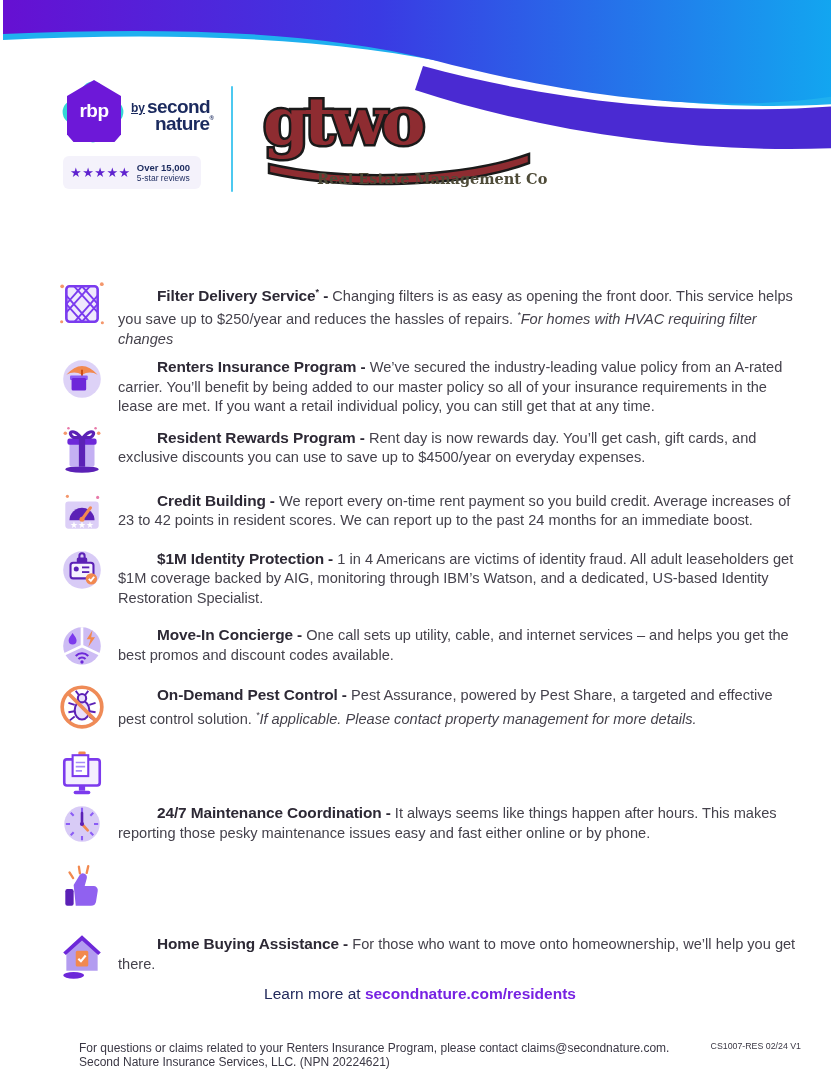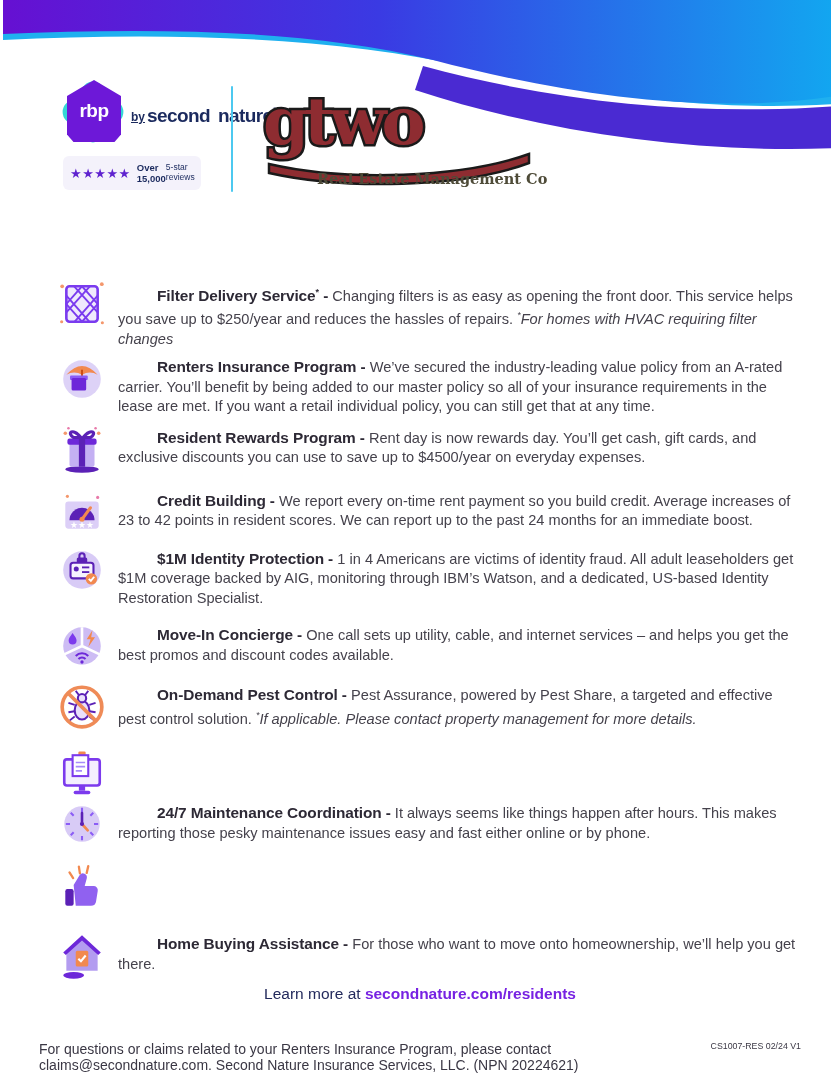--- a/index.html
+++ b/index.html
@@ -16,27 +16,27 @@
   
   .logo-row { position:absolute; top:80px; left:60px; display:flex; align-items:flex-start; }
   .rbp-block { width:146px; }
   .rbp-lockup { display:flex; align-items:center; }
   .rbp-mark { position:relative; width:62px; height:64px; flex:0 0 auto; }
   .rbp-teal { position:absolute; left:5px; top:7px; width:50px; height:50px; background:#35d6d6; border-radius:12px; transform:rotate(45deg); }
   .rbp-house { position:absolute; left:4px; top:0; width:54px; height:62px; background:#6d18d8; clip-path:polygon(50% 0%, 100% 26%, 100% 88%, 88% 100%, 12% 100%, 0% 88%, 0% 26%); display:flex; align-items:center; justify-content:center; }
   .rbp-house span { color:#fff; font-weight:700; font-size:19px; letter-spacing:-0.5px; }
   .by-nature { display:flex; margin-left:6px; margin-top:8px; }
   .by-label { font-size:12px; color:#1b2a5e; font-weight:700; margin-top:2px; margin-right:2px;text-decoration:underline; }
-  .nature-words { display:flex; flex-direction:row; line-height:0.88; }
+  .nature-words { display:flex; flex-direction:column; line-height:0.88; }
   .nature-words b { font-size:19px; font-weight:800; color:#1b2a5e; letter-spacing:-0.6px; }
   .nature-words b:last-child { margin-left:8px; }
   .reg { font-size:6px; vertical-align:top; color:#1b2a5e; }
   .reviews-card { margin-top:12px; width:138px; background:#f4f2fb; border-radius:6px; padding:6px 7px; display:flex; align-items:center; gap:6px; }
   .stars { color:#5f23cf; font-size:13px; letter-spacing:0.5px; line-height:1; }
-  .reviews-text { display:flex; }
+  .reviews-text { display:flex; flex-direction:column; }
   .reviews-line1 { font-size:9.5px; font-weight:700; color:#1b2a5e; }
   .reviews-line2 { font-size:8.5px; color:#1b2a5e; }
   .logo-divider { width:2px; height:106px; background:#4cc9f0; margin:6px 24px 0 22px; border-radius:1px; }
   .gtwo-block { position:relative; width:290px; height:110px; margin-top:4px; }
   
   .headline { position:absolute; left:62px; top:228px; width:730px; font-size:28px; letter-spacing:-0.4px; white-space:nowrap; }
   .headline .plain { color:#232a5c; font-weight:500; }
   .headline .accent {
     color:#7722e2; font-weight:800;
     background-image:linear-gradient(#a9ebe5,#a9ebe5);
@@ -52,21 +52,21 @@
   .b-title { font-weight:700; font-size:15.4px; color:#2d2935; letter-spacing:-0.1px;margin-left:39px; }
   .b-sup { font-weight:700; font-size:9px; color:#2d2935; vertical-align:super; }
   .b-sep { font-weight:700; font-size:15.4px; color:#2d2935; }
   .b-note { font-style:italic; }
   .b-note-sup { font-style:italic; font-size:9px; vertical-align:super; }
   
   .learn-more { position:absolute; top:985px; left:0; width:834px; text-align:center; font-size:15.5px; }
   .learn-more .lm-plain { color:#232a5c; font-weight:500; }
   .learn-more .lm-link { color:#7722e2; font-weight:800; text-decoration:none; }
   .legal-row { position:absolute; top:1041px; left:36px; width:762px; display:flex; justify-content:space-between; align-items:flex-start; }
-  .legal-text { font-size:14px; color:#3a3744; }
+  .legal-text { font-size:12px; color:#3a3744;margin-left:40px; }
   .doc-code { font-size:8.8px; color:#3a3744; margin-left:30px; white-space:nowrap; }
 </style>
 </head>
 <body>
 
 <div class="page">
 
   <div class="wave-wrap">
     <svg width="834" height="175" viewBox="0 0 834 175">
       <defs>

